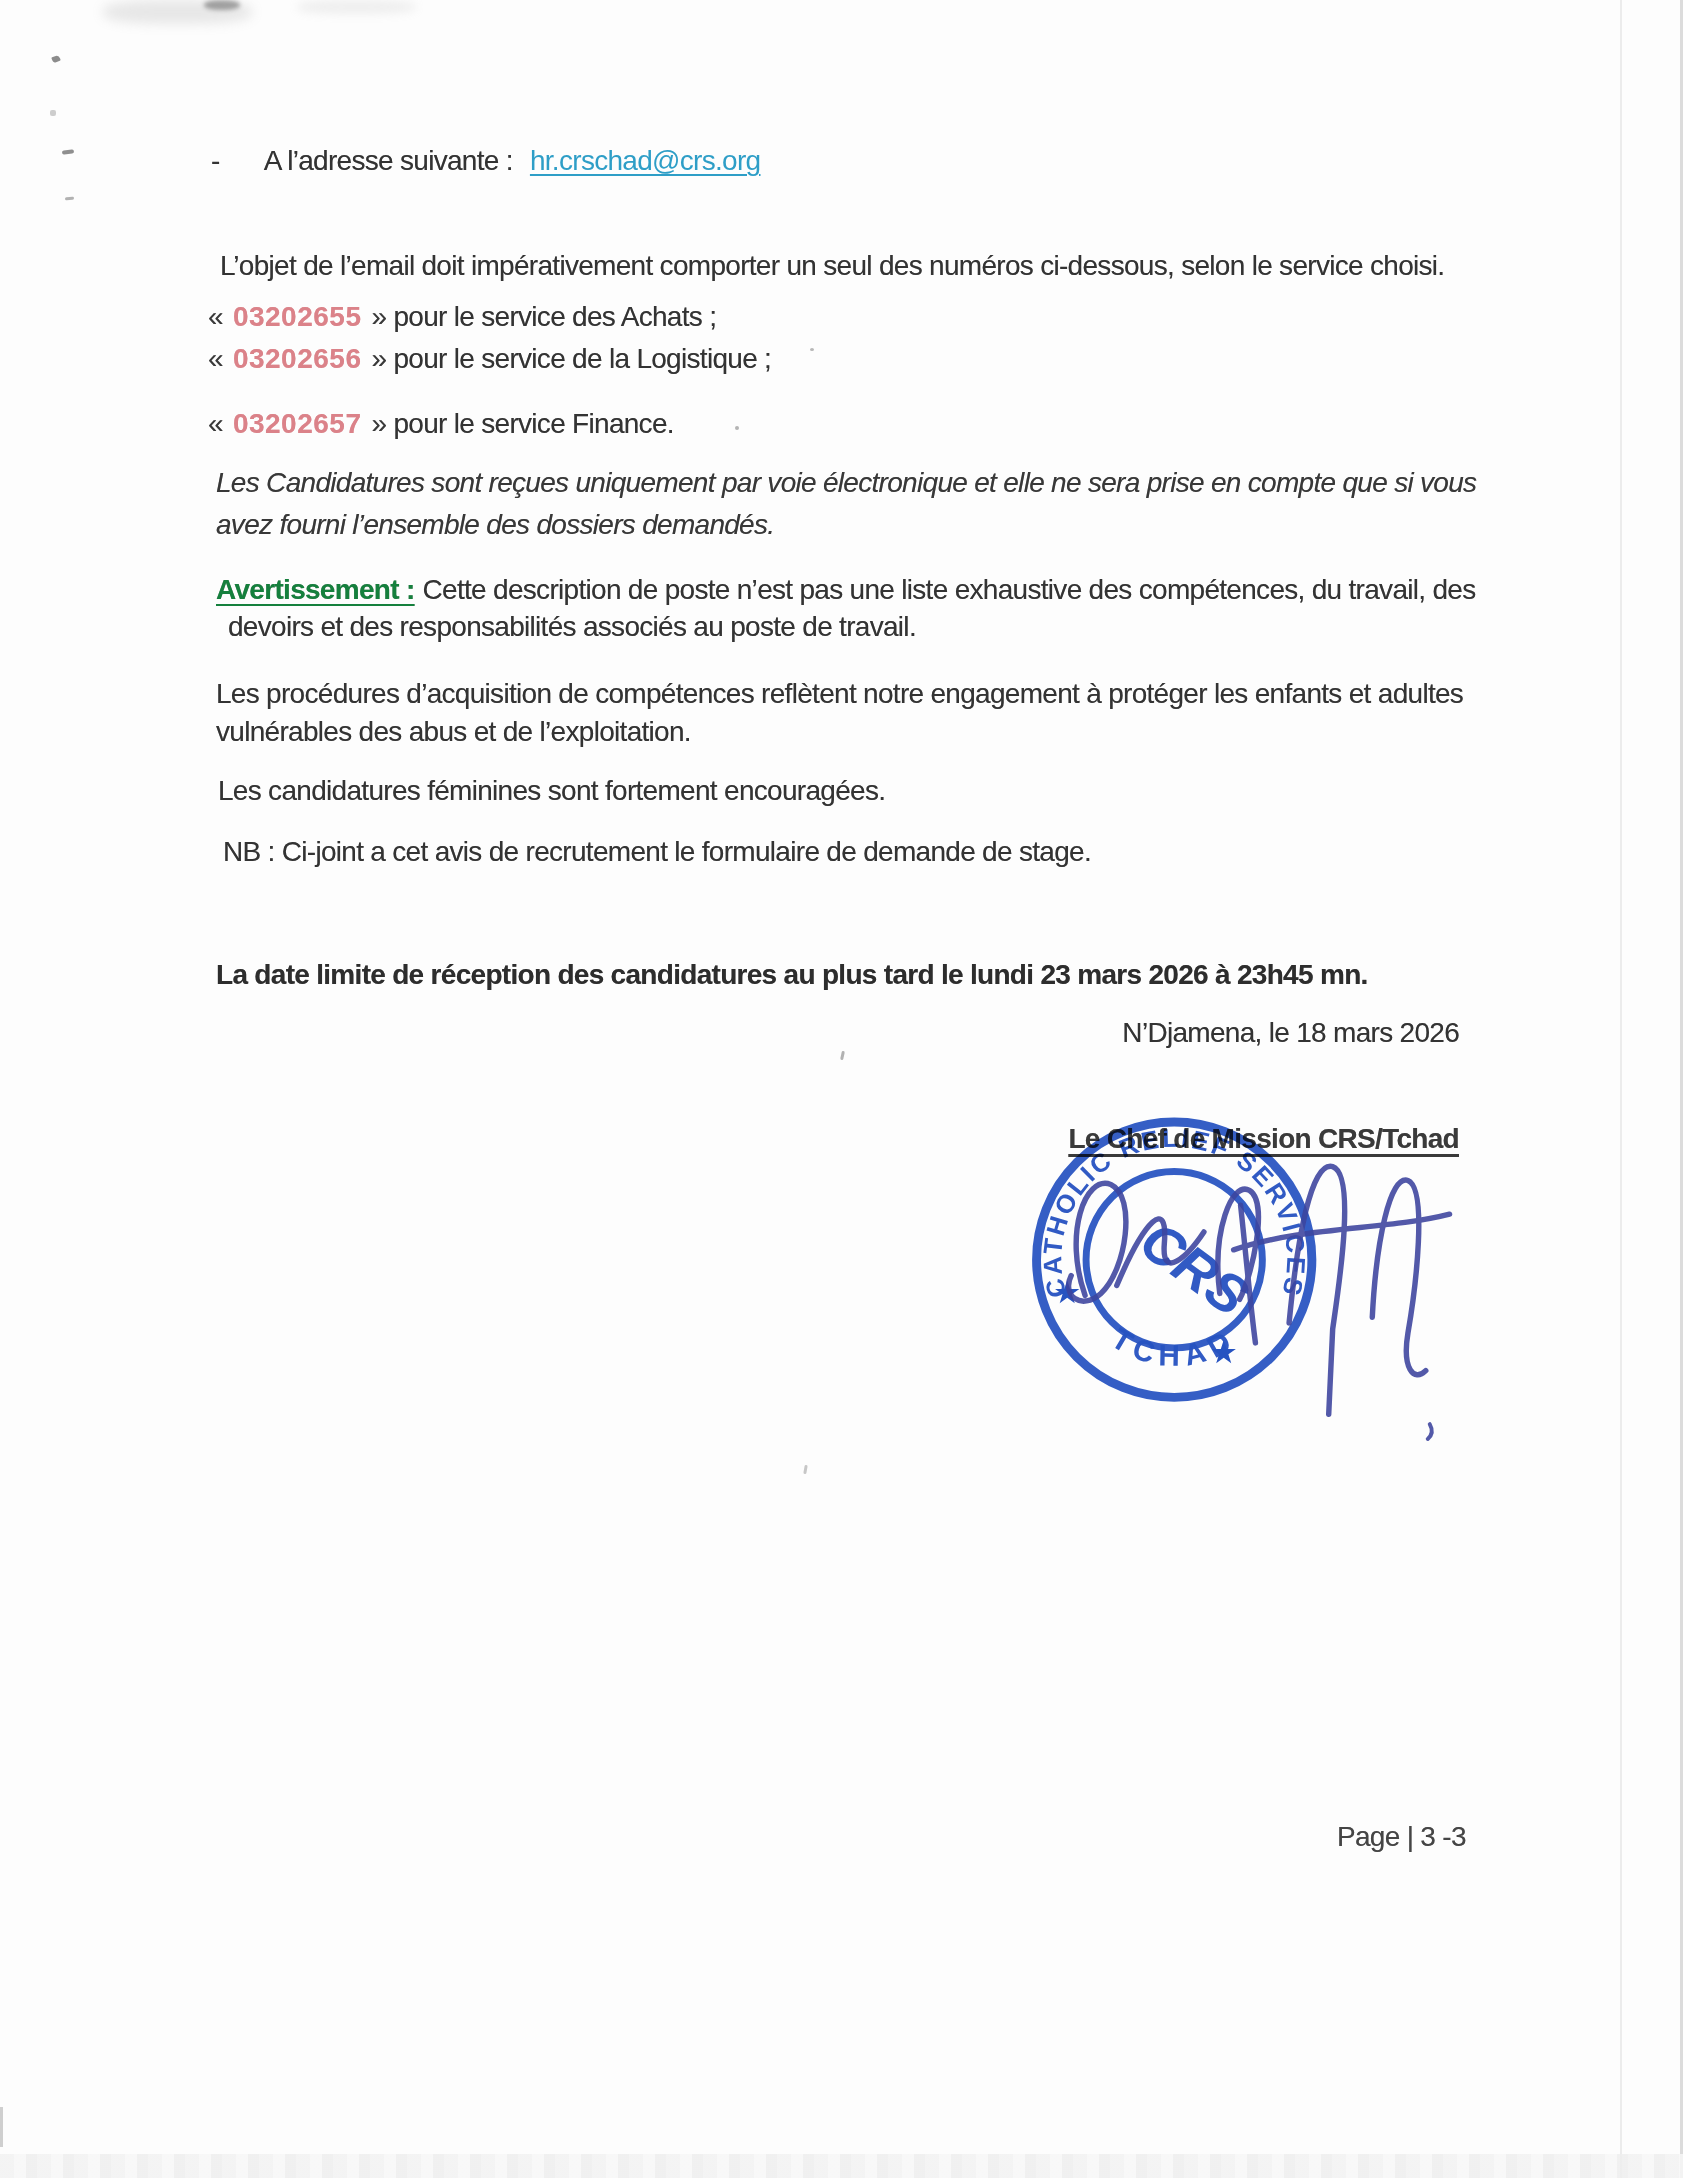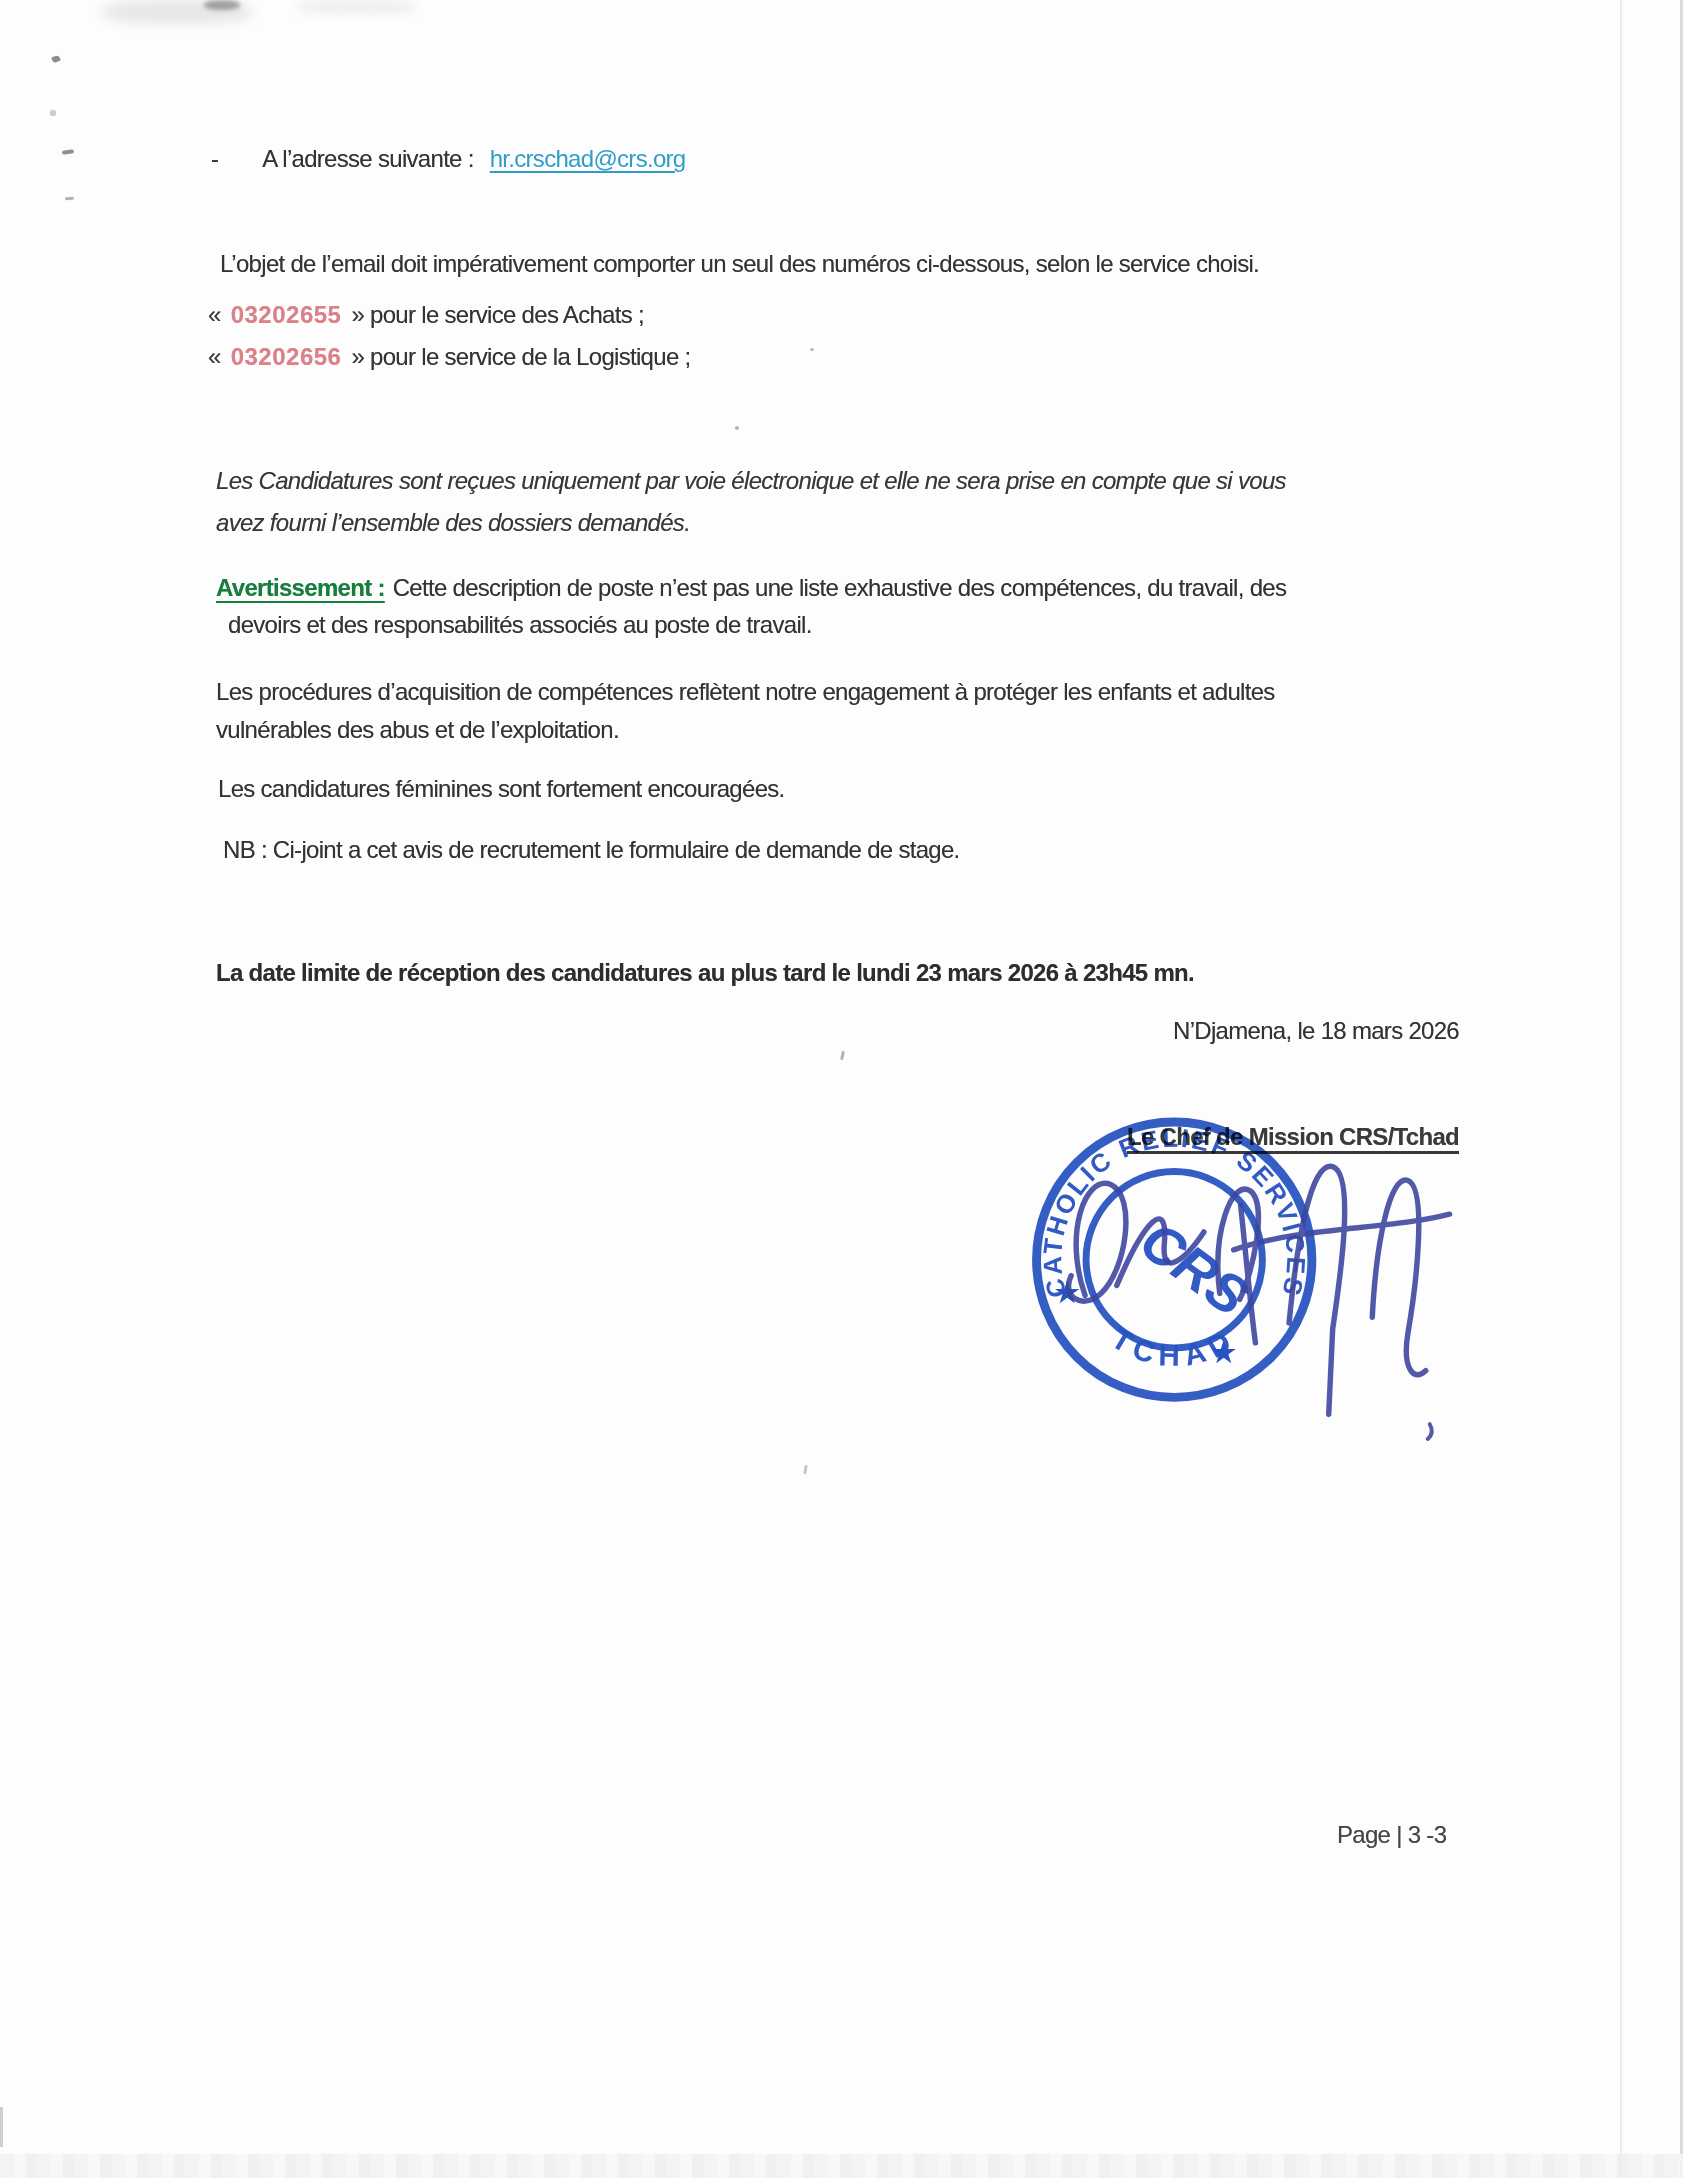--- a/index.html
+++ b/index.html
@@ -5,21 +5,21 @@
   html,body{margin:0;padding:0;}
   body{
     width:1683px;height:2178px;position:relative;overflow:hidden;
     background:#fdfdfd;
     font-family:"Liberation Sans","DejaVu Sans",sans-serif;
     color:#333;
   }
   .page{position:absolute;inset:0;}
   .line{
     position:absolute;white-space:nowrap;
-    font-size:24px;letter-spacing:-0.7px;color:#333;
+    font-size:28px;letter-spacing:-0.7px;color:#333;
     text-shadow:0 0 0.5px rgba(40,40,40,.45);
   }
   .bullet-dash{display:inline-block;margin-right:44px;}
   .addr-prefix{margin-right:10px;}
   .email-link{color:#2e9ec7;text-decoration:underline;text-decoration-thickness:2px;text-underline-offset:4px;cursor:pointer;text-shadow:none;}
   .guillemet{color:#3a3a3a;}
   .svc-num{color:#db8289;font-weight:bold;letter-spacing:0.5px;margin:0 10px;text-shadow:0 0 0.5px rgba(219,130,137,.6);}
   .italic-line{font-style:italic;color:#383838;}
   .warn-label{font-weight:bold;text-decoration:underline;text-decoration-thickness:2px;text-underline-offset:5px;margin-right:8px;color:#15803d;}
   .bold-line{font-weight:bold;color:#2d2d2d;}
@@ -62,20 +62,24 @@
 
   <div class="line" style="left:220px;top:210px;margin-top:40px;">L’objet de l’email doit impérativement comporter un seul des numéros ci-dessous, selon le service choisi.</div>
 
   <div class="line" style="left:208px;top:286px;margin-top:15px;">
     <span class="guillemet">«</span><span class="svc-num">03202655</span><span class="guillemet">»</span>
     <span>pour le service des Achats ;</span>
   </div>
   <div class="line" style="left:208px;top:343px;">
     <span class="guillemet">«</span><span class="svc-num">03202656</span><span class="guillemet">»</span>
     <span>pour le service de la Logistique ;</span>
+  </div>
+  <div class="line" style="left:208px;top:408px;">
+    <span class="guillemet">«</span><span class="svc-num">03202657</span><span class="guillemet">»</span>
+    <span>pour le service Finance.</span>
   </div>
 
   <div class="line italic-line" style="left:216px;top:467px;">Les Candidatures sont reçues uniquement par voie électronique et elle ne sera prise en compte que si vous</div>
   <div class="line italic-line" style="left:216px;top:509px;">avez fourni l’ensemble des dossiers demandés.</div>
 
   <div class="line" style="left:216px;top:574px;">
     <span class="warn-label">Avertissement :</span><span>Cette description de poste n’est pas une liste exhaustive des compétences, du travail, des</span>
   </div>
   <div class="line" style="left:228px;top:611px;">devoirs et des responsabilités associés au poste de travail.</div>
 

